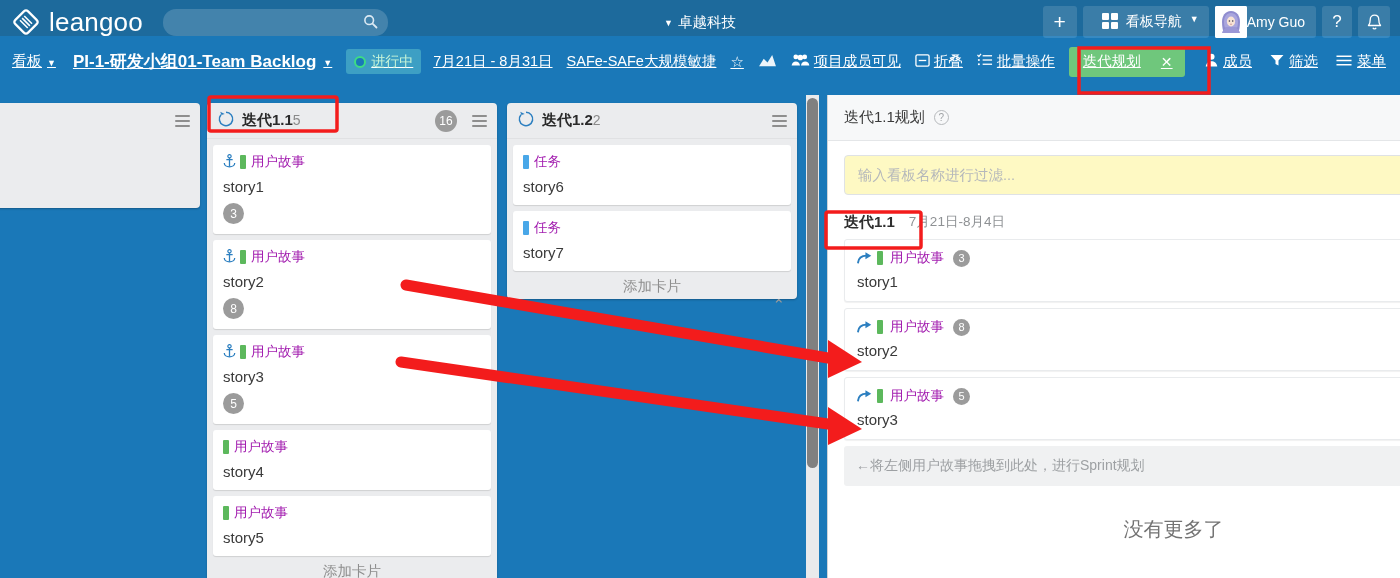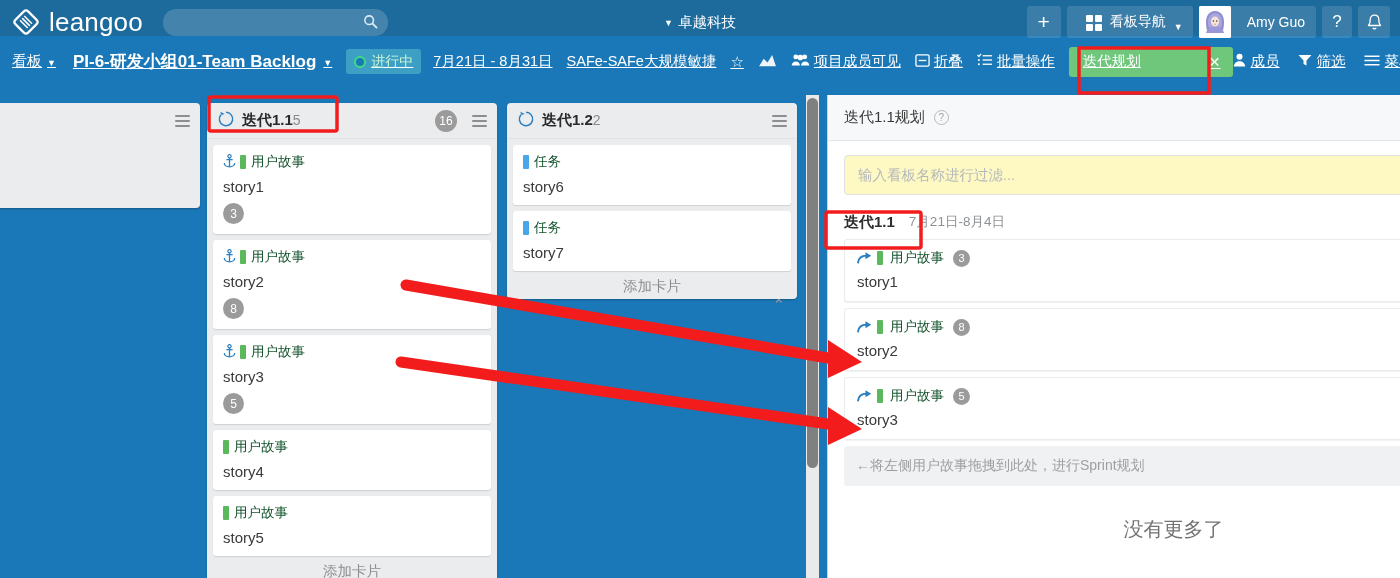--- a/index.html
+++ b/index.html
@@ -38,27 +38,27 @@
     position: relative; z-index: 5;
   }
   .tbtn {
     background: rgba(255,255,255,.13); border-radius: 3px; height: 32px;
     display: flex; align-items: center; justify-content: center;
     color: #fff; font-size: 14px; padding: 0 10px; cursor: pointer;
   }
   .tbtn.plus { width: 34px; font-size: 21px; font-weight: 300; padding: 0; }
   .tbtn.help { width: 30px; font-size: 17px; padding: 0; }
   .tbtn.bell { width: 32px; padding: 0; }
-  .nav-group { display: flex; align-items: flex-end; gap: 8px; padding-left: 9px; }
+  .nav-group { display: flex; align-items: flex-start; gap: 8px; padding-left: 9px; }
   .grid-icon { display: grid; grid-template-columns: 7px 7px; grid-template-rows: 7px 7px; gap: 2px; }
   .grid-icon i { background: #fff; border-radius: 1px; display: block; }
   .caret-d { font-size: 9px; position: relative; top: 1px; }
   .user-chip {
     background: rgba(255,255,255,.13); border-radius: 3px; height: 32px;
-    display: flex; align-items: center; gap: 16px; padding-right: 11px; cursor: pointer;
+    display: flex; align-items: center; gap: 0; padding-right: 11px; cursor: pointer;
   }
   .avatar { width: 32px; height: 32px; background: #fff; border-radius: 2px; position: relative; overflow: hidden; }
   .user-name { color: #fff; font-size: 14px; }
 
   
   .subbar {
     position: absolute; left: 0; top: 36px; width: 1400px; height: 51px;
     background: #1a78b8; display: flex; align-items: center; color: #fff;
     font-size: 14.5px; white-space: nowrap; text-decoration: underline;
   }
@@ -73,21 +73,21 @@
     width: 12px; height: 12px; border-radius: 50%; border: 2px solid #3ddc84;
     background: #1a78b8; display: inline-block;
   }
   .sb-dates { margin-left: 12px; font-size: 14.5px; }
   .sb-tag { margin-left: 14px; font-size: 14.5px; }
   .sb-ico { margin-left: 14px; font-size: 15px; cursor: pointer; }
   .sb-text { margin-left: 6px; display: flex; align-items: center; gap: 4px; cursor: pointer; }
   .plan-wrap { position: relative; margin-left: 14px; }
   .plan-btn {
     background: #6fc77c; border-radius: 3px; height: 30px; display: flex; align-items: center;
-    color: #fff; font-size: 14.5px; cursor: pointer; gap: 48px;
+    color: #fff; font-size: 14.5px; cursor: pointer;
   }
   .plan-btn .lbl { padding: 0 14px; }
   .plan-btn .xbtn { padding: 0 12px 0 6px; font-size: 14px; font-weight: bold; }
   .sb-right { margin-left: auto; display: flex; align-items: center; gap: 18px; padding-right: 14px; }
 
   
   .board {
     position: absolute; left: 0; top: 95px; width: 828px; height: 483px;
     background: #1a78b8; overflow: hidden;
   }
@@ -110,21 +110,21 @@
   .hamb i { width: 15px; height: 2px; background: #8e8e8e; display: block; border-radius: 1px; }
   .col-body { padding: 0; }
   .card {
     background: #fff; margin: 0 6px 6px 6px; border-radius: 3px;
     padding: 8px 10px 10px 10px; box-shadow: 0 1px 1px rgba(0,0,0,.12);
   }
   .card:first-child { margin-top: 6px; }
   .card-meta { display: flex; align-items: center; gap: 2px; margin-bottom: 7px; }
   .anchor { color: #2c7fc0; font-size: 14px; line-height: 1; margin-right: 2px; }
   .type-bar { width: 6px; height: 14px; border-radius: 1px; display: inline-block; }
-  .type-label { color: #14532d; font-size: 13.5px; margin-left: 3px; text-align: right; }
+  .type-label { color: #a21caf; font-size: 13.5px; margin-left: 3px; text-align: right; }
   .card-title { font-size: 15px; color: #3a3a3a; }
   .pt-badge {
     margin-top: 8px; background: #9b9b9b; color: #fff; border-radius: 50%;
     width: 21px; height: 21px; display: flex; align-items: center; justify-content: center;
     font-size: 12px;
   }
   .add-card {
     height: 36px; display: flex; align-items: center; padding: 0 12px;
     color: #8e8e8e; font-size: 14.5px; cursor: pointer; flex-direction: column;
   }
@@ -264,21 +264,21 @@
       </div>
     </div>
   </div>
 
   <div class="subbar">
     <div class="sb-item sb-kanban">
       <span>看板</span>
       <span class="caret-d">▼</span>
     </div>
     <div class="board-title">
-      <span>PI-6-研发小组01-Team Backlog</span>
+      <span>PI-1-研发小组01-Team Backlog</span>
       <span class="caret-d">▼</span>
     </div>
     <div class="status-pill">
       <span class="status-dot"></span>
       <span>进行中</span>
     </div>
     <div class="sb-dates">7月21日 - 8月31日</div>
     <div class="sb-tag">SAFe-SAFe大规模敏捷</div>
     <div class="sb-ico">☆</div>
     <div class="sb-ico">

